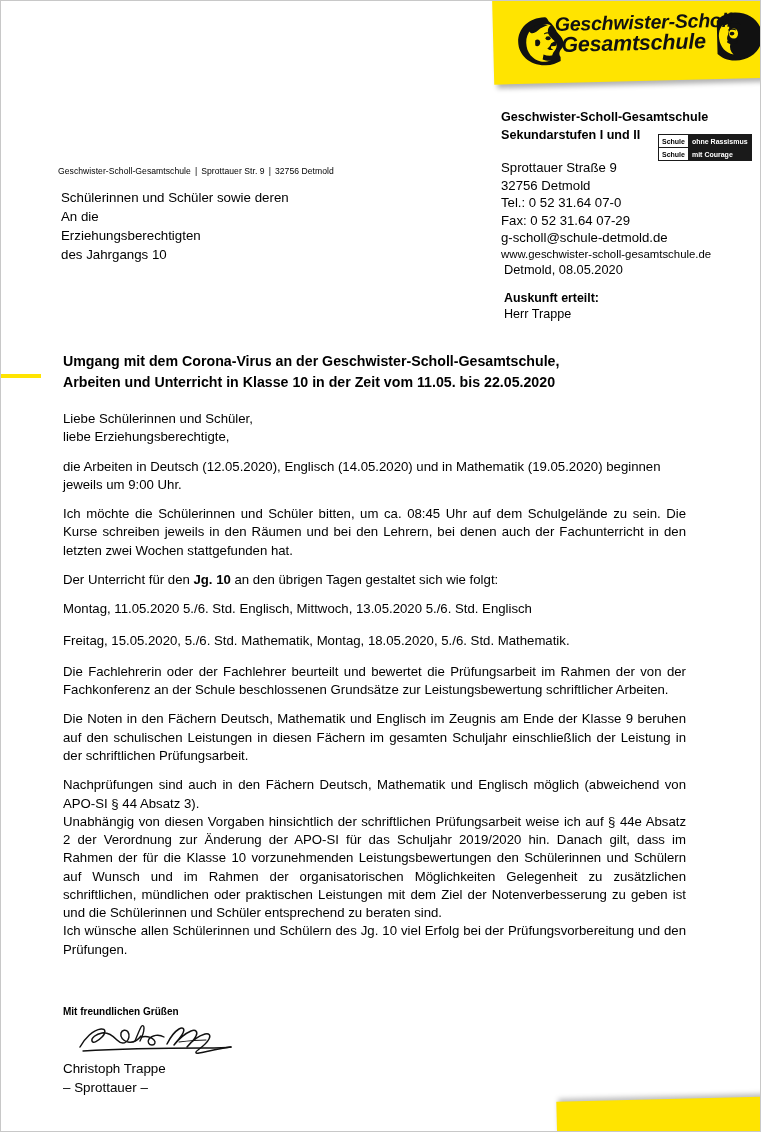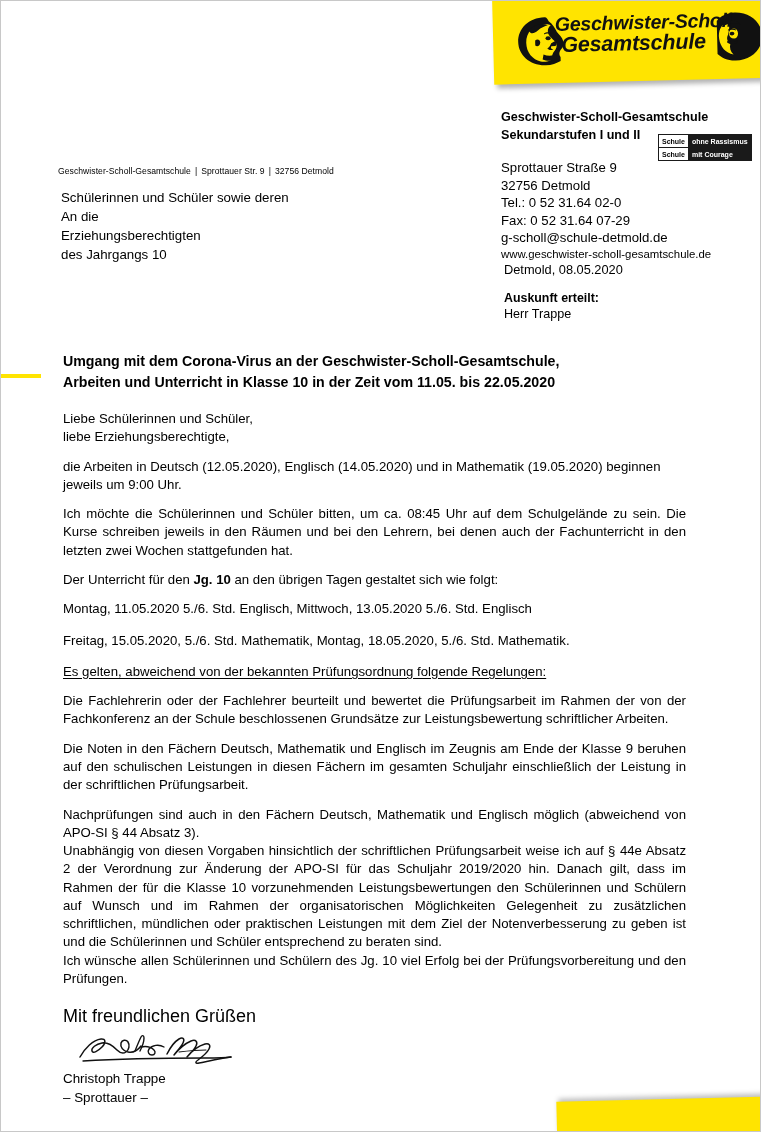--- a/index.html
+++ b/index.html
@@ -213,21 +213,21 @@
   }
   .body b { font-weight: bold; }
 
   
   .sig-wrap {
     position: absolute;
     left: 62px;
     top: 1005px;
     width: 420px;
   }
-  .sig-greet { font-size: 18px; }
+  .sig-greet { font-size: 10px; font-weight: bold; }
   .sig-img { height: 38px; margin: 3px 0 0 12px; }
   .sig-name {
     font-size: 13.4px;
     margin-top: 1px;
     line-height: 1.42;
   }
 </style>
 </head>
 <body>
 
@@ -309,21 +309,21 @@
       </div>
       <div class="cb-row r2">
         <span class="cb-white">Schule</span>
         <span class="cb-dark">mit Courage</span>
       </div>
     </div>
 
     <div class="hdr-contact">
       <div>Sprottauer Straße 9</div>
       <div>32756 Detmold</div>
-      <div>Tel.: 0 52 31.64 02-0</div>
+      <div>Tel.: 0 52 31.64 07-0</div>
       <div>Fax: 0 52 31.64 07-29</div>
       <div>g-scholl@schule-detmold.de</div>
       <div class="small-www">www.geschwister-scholl-gesamtschule.de</div>
     </div>
 
     <div class="hdr-date">Detmold, 08.05.2020</div>
 
     <div class="hdr-auskunft">
       <span class="lbl">Auskunft erteilt:</span>
       <span class="nm">Herr Trappe</span>
@@ -355,21 +355,20 @@
 
     <p>die Arbeiten in Deutsch (12.05.2020), Englisch (14.05.2020) und in Mathematik (19.05.2020) beginnen jeweils um 9:00 Uhr.</p>
 
     <p class="j">Ich möchte die Schülerinnen und Schüler bitten, um ca. 08:45 Uhr auf dem Schulgelände zu sein. Die Kurse schreiben jeweils in den Räumen und bei den Lehrern, bei denen auch der Fachunterricht in den letzten zwei Wochen stattgefunden hat.</p>
 
     <p><span>Der Unterricht für den </span><b>Jg. 10</b><span> an den übrigen Tagen gestaltet sich wie folgt:</span></p>
 
     <p class="sched">Montag, 11.05.2020 5./6. Std. Englisch, Mittwoch, 13.05.2020 5./6. Std. Englisch</p>
     <p class="sched">Freitag, 15.05.2020, 5./6. Std. Mathematik, Montag, 18.05.2020, 5./6. Std. Mathematik.</p>
 
-    <p><u class="rule">Es gelten, abweichend von der bekannten Prüfungsordnung folgende Regelungen:</u></p>
 
     <p class="j">Die Fachlehrerin oder der Fachlehrer beurteilt und bewertet die Prüfungsarbeit im Rahmen der von der Fachkonferenz an der Schule beschlossenen Grundsätze zur Leistungsbewertung schriftlicher Arbeiten.</p>
     <p class="j">Die Noten in den Fächern Deutsch, Mathematik und Englisch im Zeugnis am Ende der Klasse 9 beruhen auf den schulischen Leistungen in diesen Fächern im gesamten Schuljahr einschließlich der Leistung in der schriftlichen Prüfungsarbeit.</p>
     <p class="j-tight">Nachprüfungen sind auch in den Fächern Deutsch, Mathematik und Englisch möglich (abweichend von APO-SI § 44 Absatz 3).</p>
     <p class="j-tight">Unabhängig von diesen Vorgaben hinsichtlich der schriftlichen Prüfungsarbeit weise ich auf § 44e Absatz 2 der Verordnung zur Änderung der APO-SI für das Schuljahr 2019/2020 hin. Danach gilt, dass im Rahmen der für die Klasse 10 vorzunehmenden Leistungsbewertungen den Schülerinnen und Schülern auf Wunsch und im Rahmen der organisatorischen Möglichkeiten Gelegenheit zu zusätzlichen schriftlichen, mündlichen oder praktischen Leistungen mit dem Ziel der Notenverbesserung zu geben ist und die Schülerinnen und Schüler entsprechend zu beraten sind.</p>
     <p class="j">Ich wünsche allen Schülerinnen und Schülern des Jg. 10 viel Erfolg bei der Prüfungsvorbereitung und den Prüfungen.</p>
   </div>
 
   <div class="sig-wrap">
     <div class="sig-greet">Mit freundlichen Grüßen</div>

